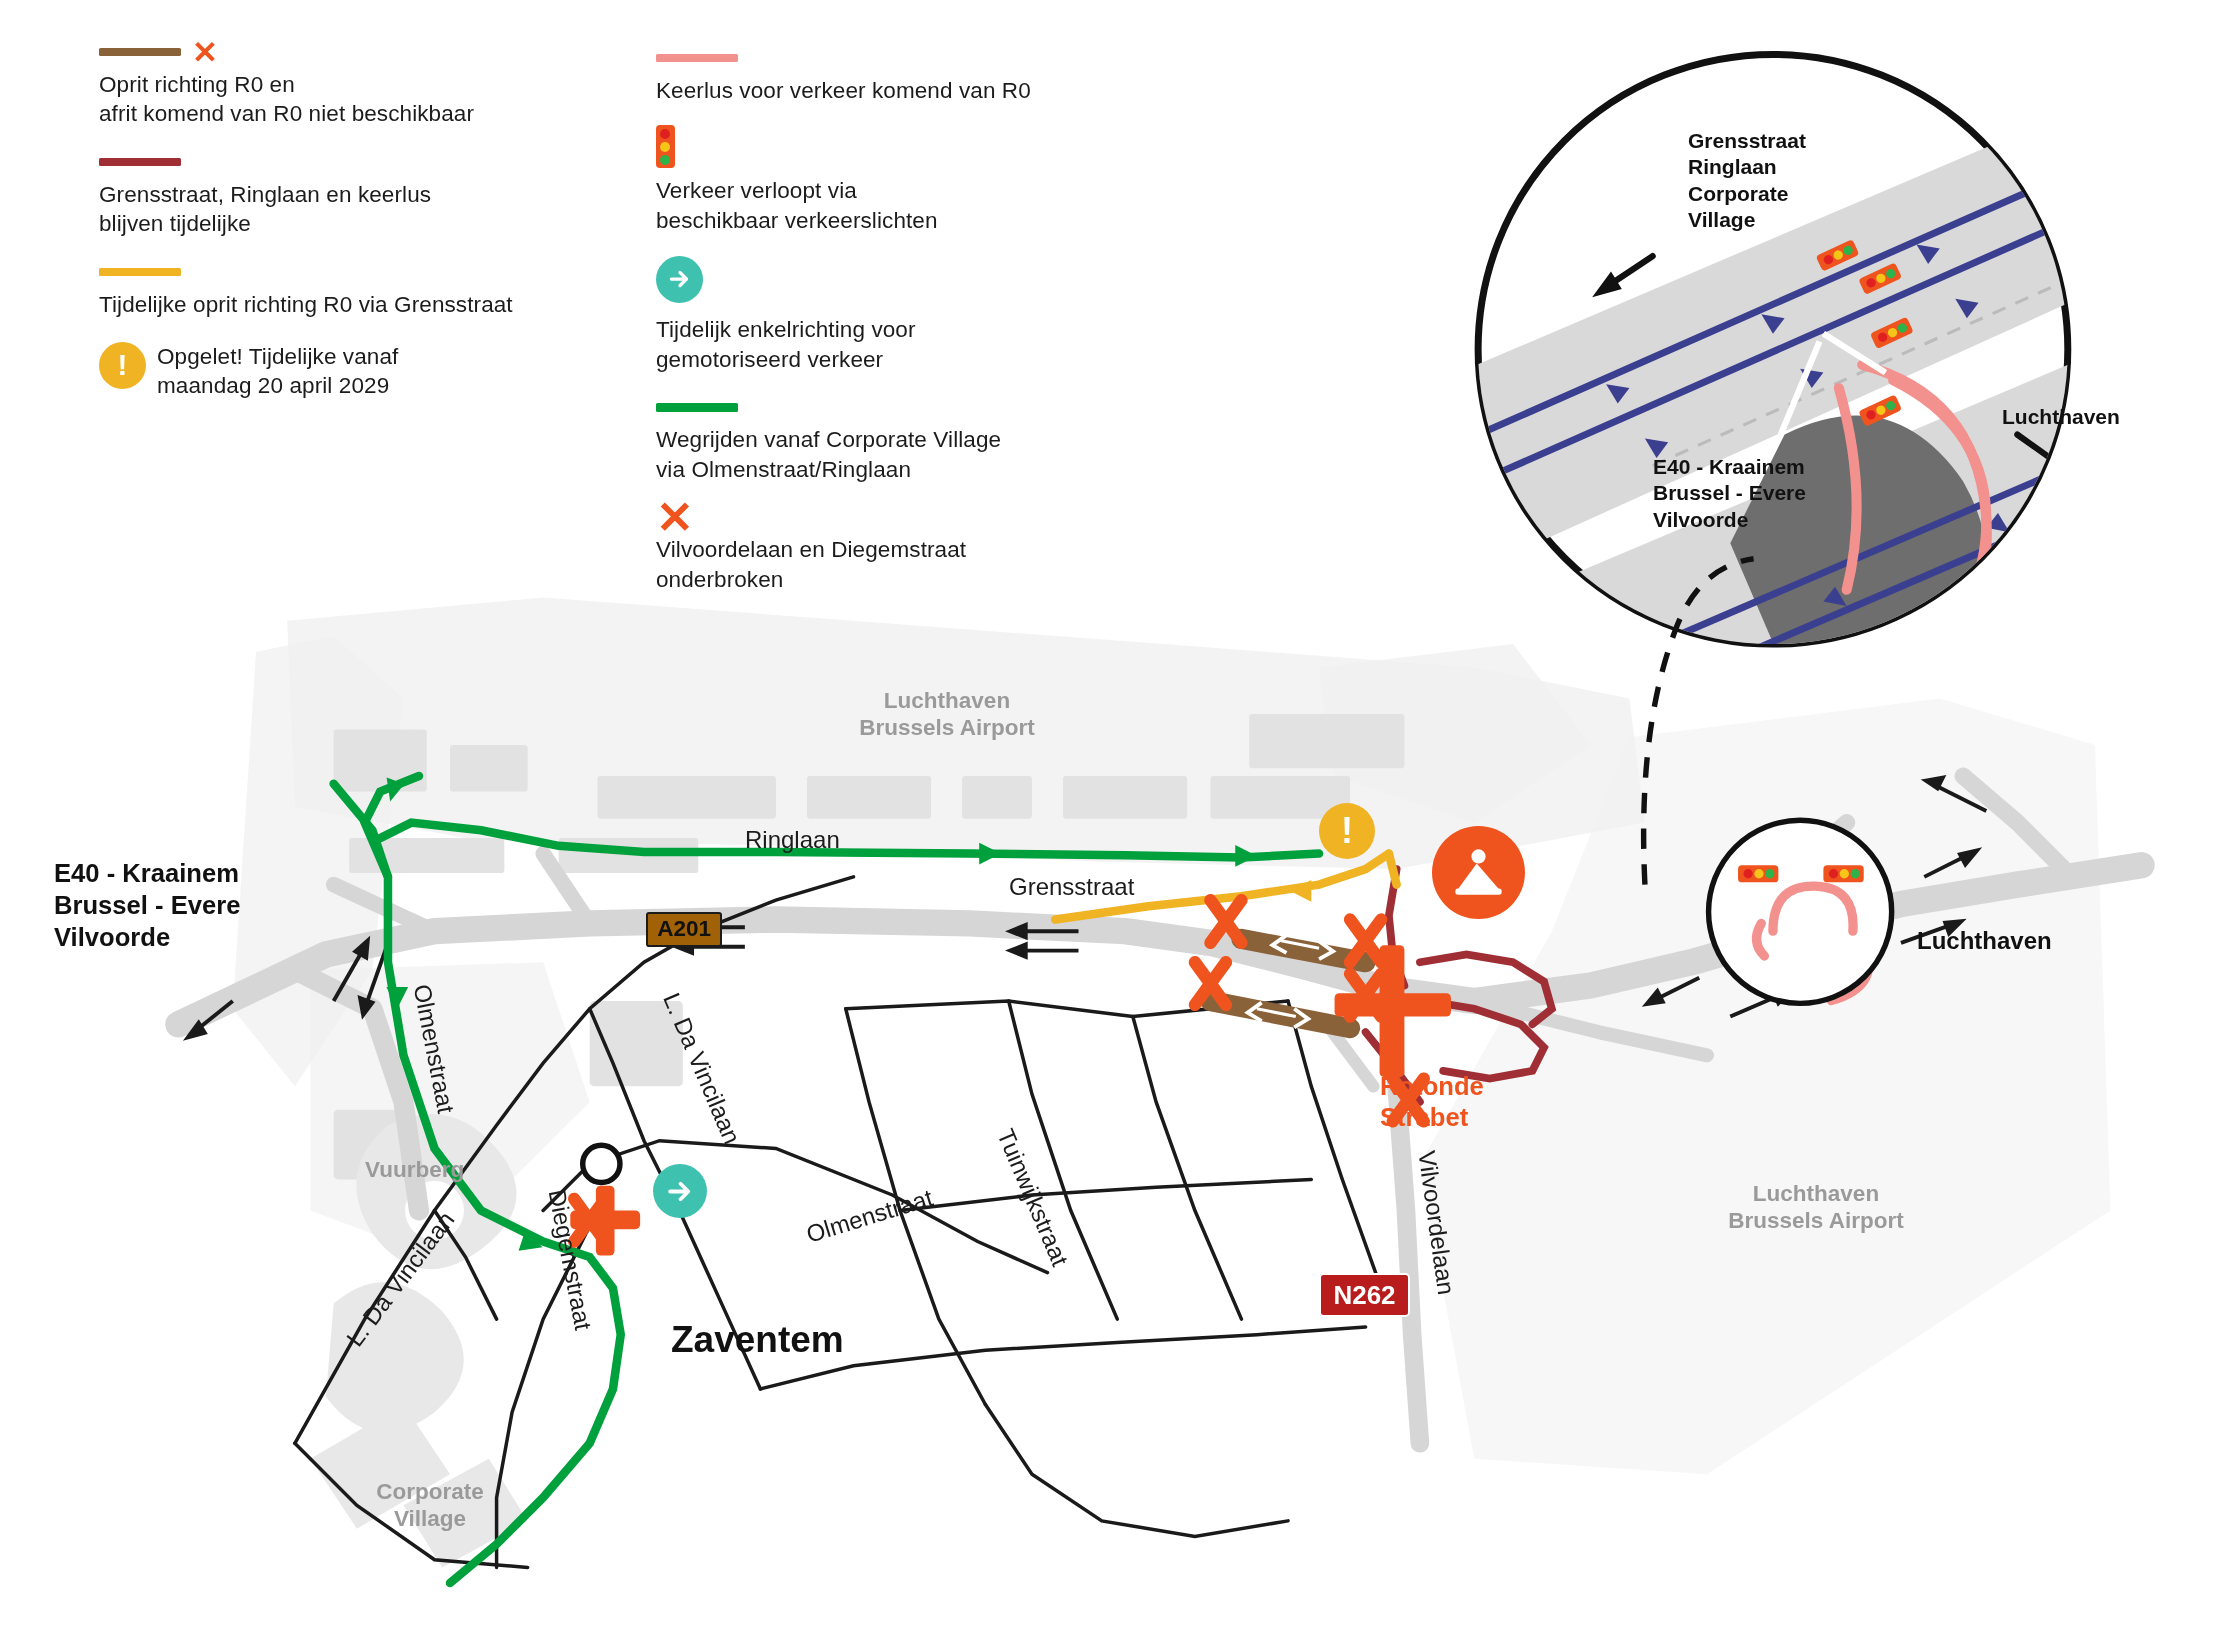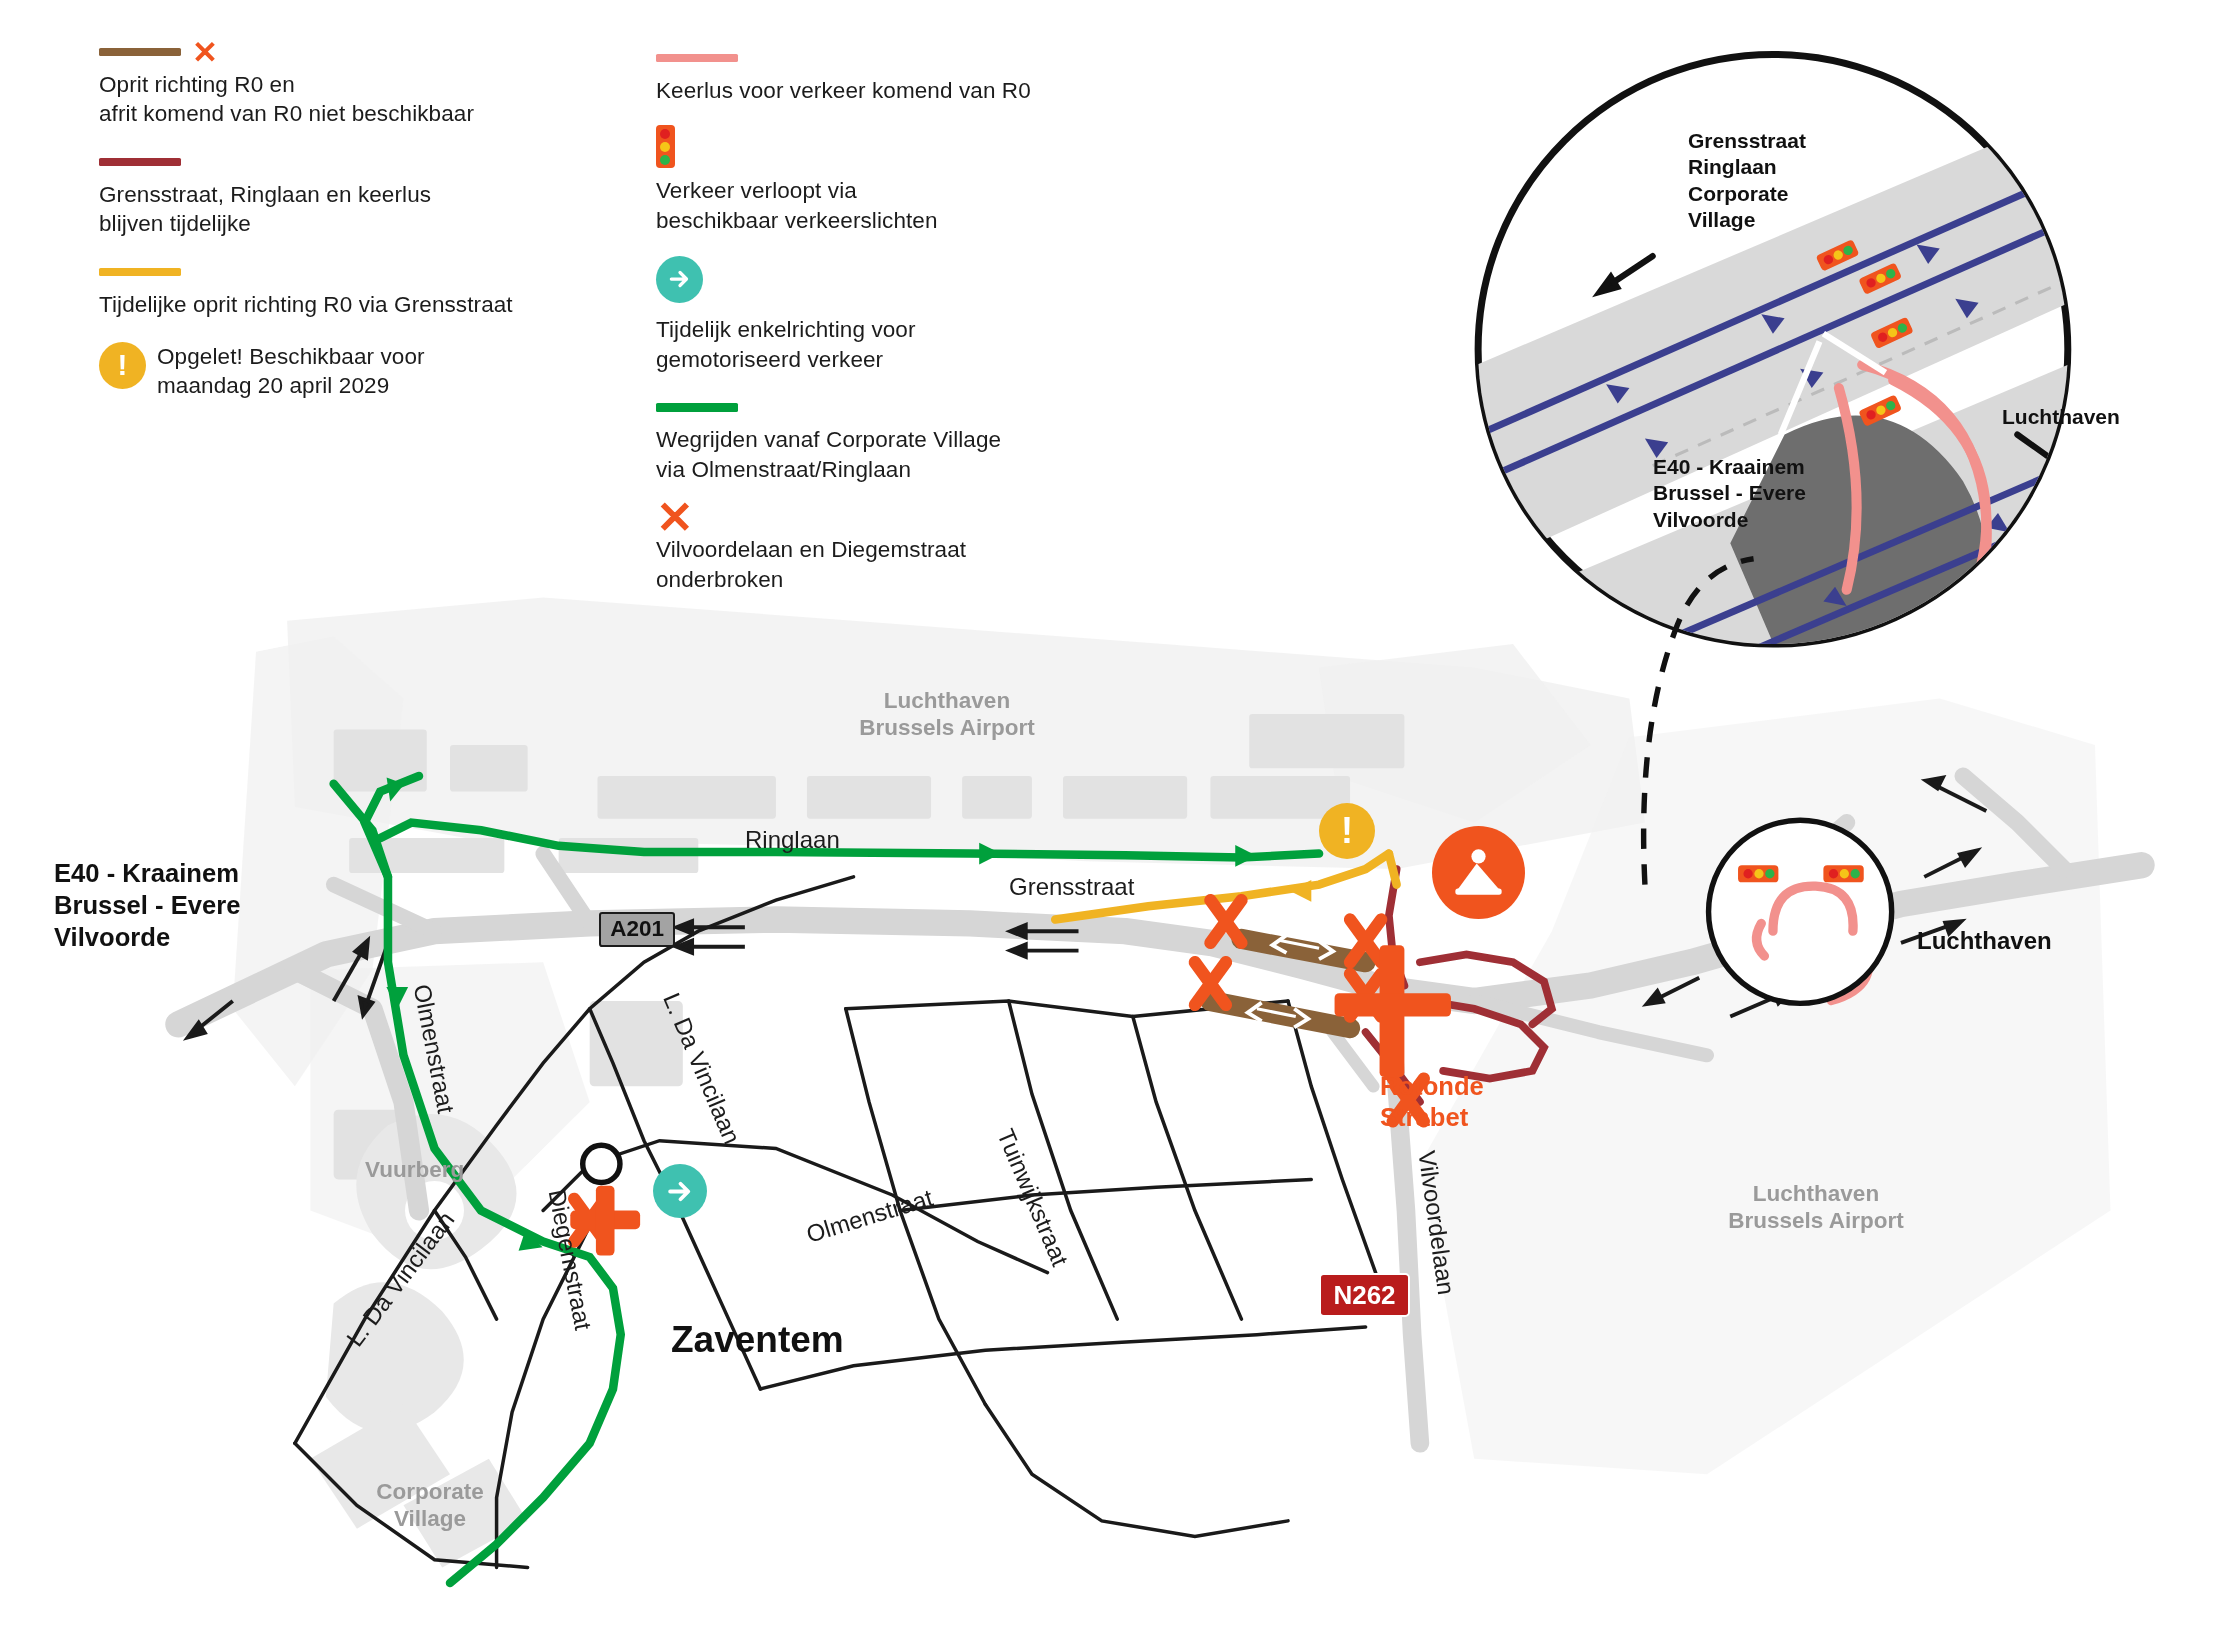--- a/index.html
+++ b/index.html
@@ -96,22 +96,22 @@
   }
   .lbl.road { color: #1c1c1c; font-size: 24px; }
   .lbl.road-b { color: #111; font-weight: bold; font-size: 24px; }
   .lbl.big-place { color: #111; font-weight: bold; font-size: 37px; }
   .lbl.dir-bold { color: #111; font-weight: bold; font-size: 25.6px; line-height: 1.25; }
   .lbl.orange-bold { color: #f0541e; font-weight: bold; font-size: 25.6px; line-height: 1.2; }
   .lbl.inset-bold { color: #111; font-weight: bold; font-size: 21px; line-height: 1.25; }
 
   .shield-a201 {
     position: absolute;
-    border: 2.3px solid #1c1c1c; background: #a3a3a3; border-radius: 3.1px;
-    padding: 2.3px 9.3px; font-weight: bold; font-size: 22.5px; color: #111;
+    border: 2.3px solid #1c1c1c; background: #a16207; border-radius: 3.1px;
+    padding: 2.3px 9.3px; font-weight: bold; font-size: 22.5px; color: #111; margin-left: 47px;
   }
   .shield-n262 {
     position: absolute;
     background: #b91c1c; color: #fff; border-radius: 4.7px;
     padding: 4.7px 12.4px; font-weight: bold; font-size: 26px;
     border: 2.3px solid #fff;
   }
 
   .map-circ {
     position: absolute; border-radius: 50%;
@@ -503,21 +503,21 @@
             <span class="bar yellow"></span>
           </div>
         <div class="legend-text">Tijdelijke oprit richting R0 via Grensstraat</div>
       </div>
 
       <div class="opgelet-row">
         <div class="circ-icon amber">
           <span style="color:#fff;font-weight:bold;font-size:29.5px;line-height:1;">!</span>
         </div>
         <div class="legend-text">
-          <div><span class="bold">Opgelet!</span><span> Beschikbaar voor</span></div>
+          <div><span class="bold">Opgelet!</span><span> Tijdelijke vanaf</span></div>
           <div>maandag 20 april 2029</div>
         </div>
       </div>
 
     </div>
 
     <div class="legend-col-b">
 
       <div class="legend-entry">
         <div class="swatch-row">

